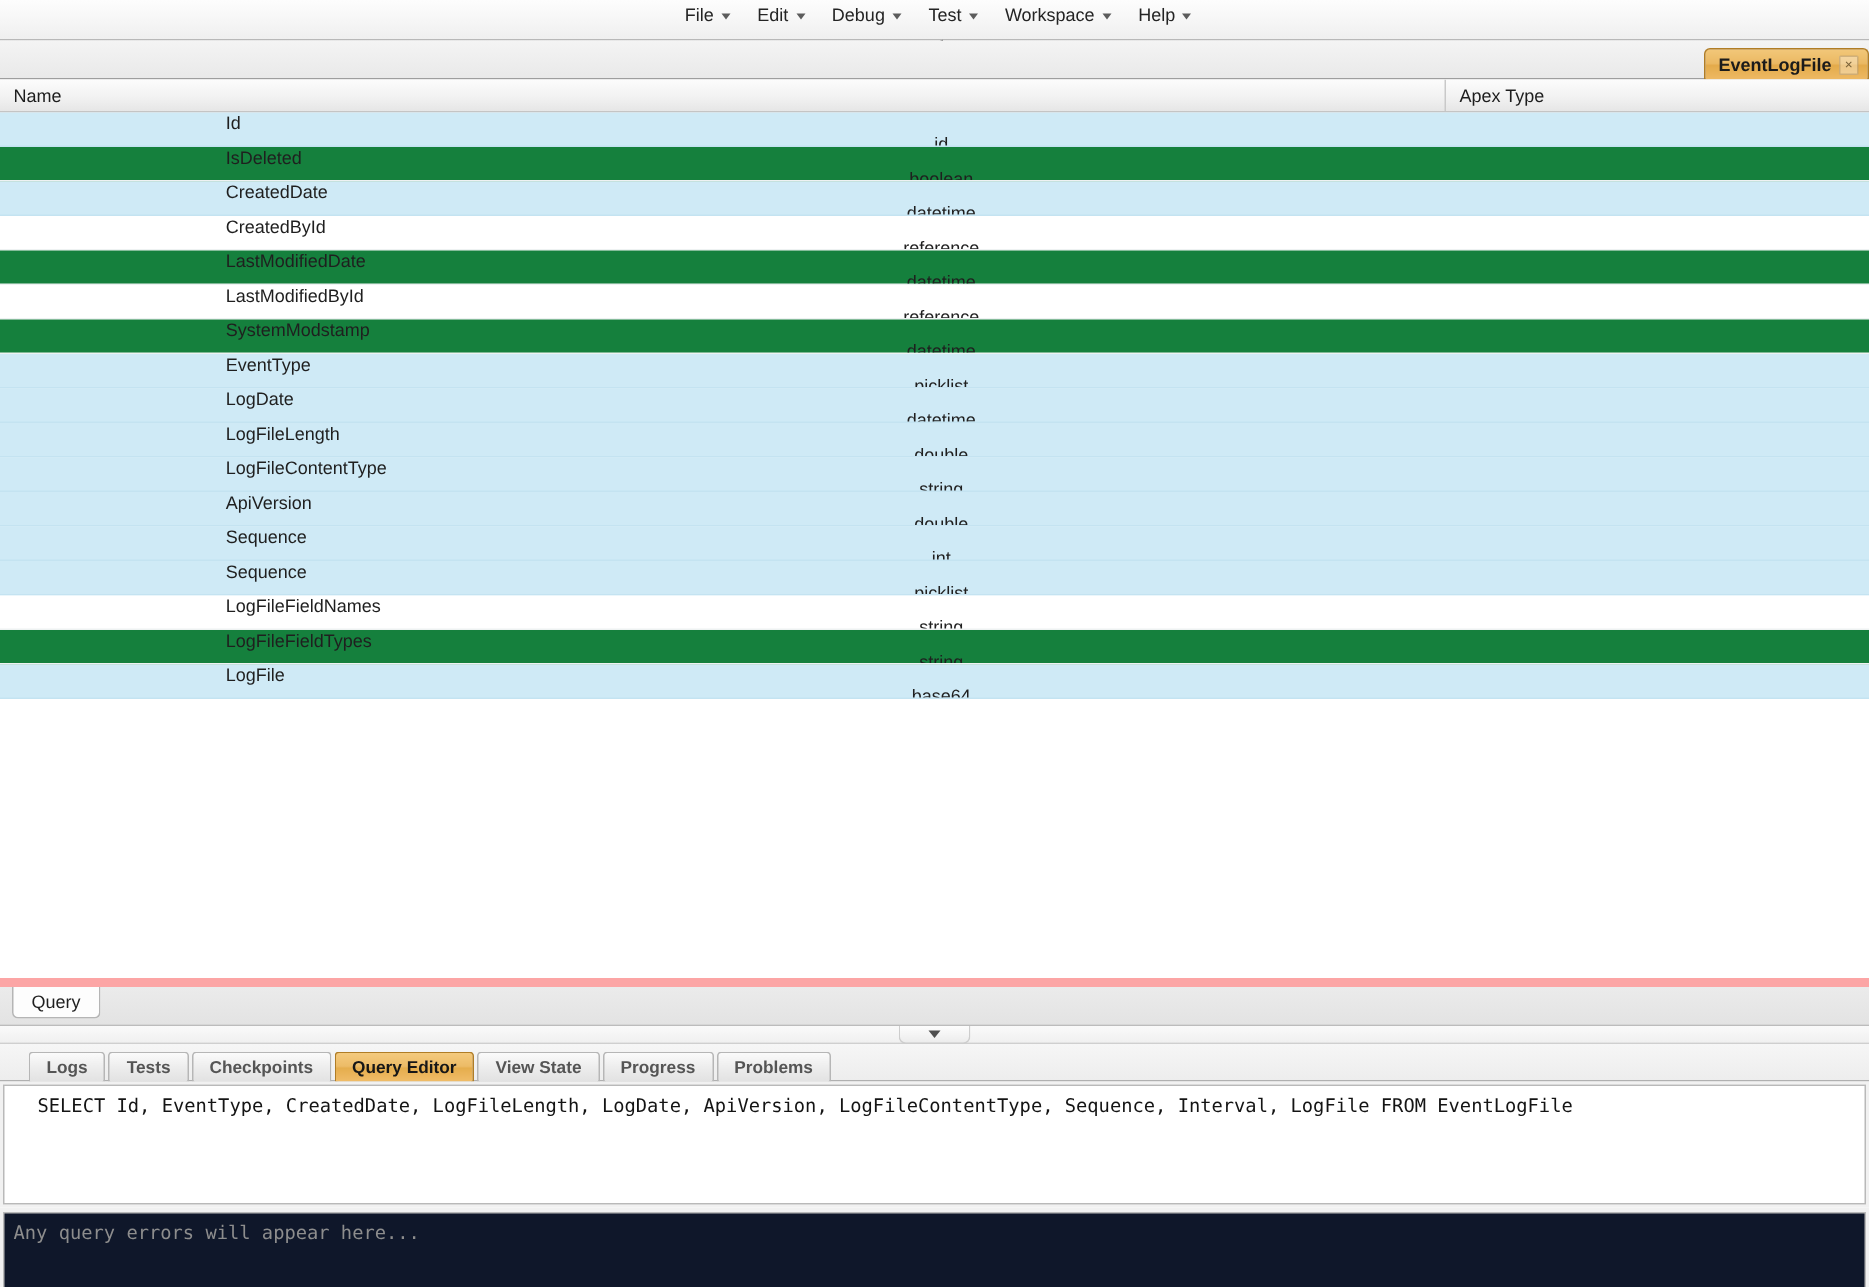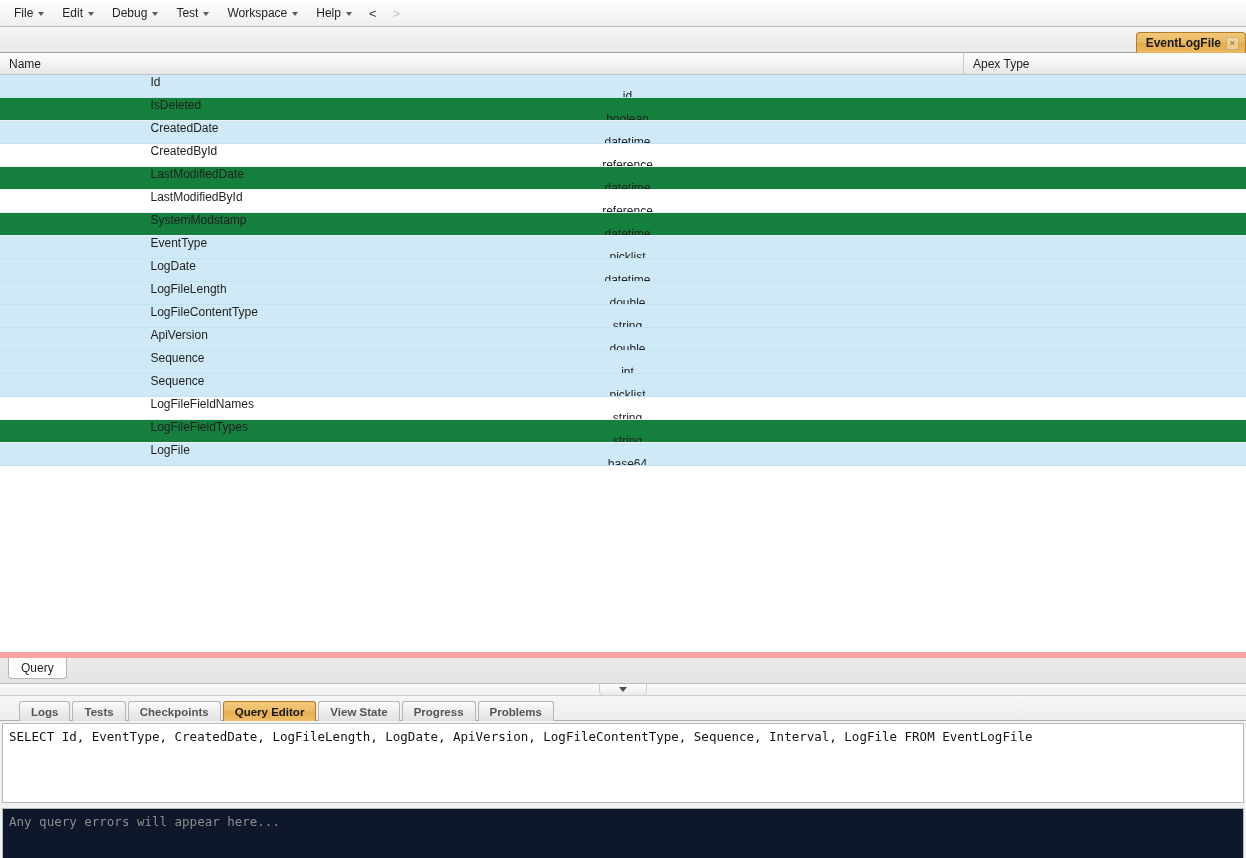--- a/index.html
+++ b/index.html
@@ -21,20 +21,21 @@
   
   .menubar {
     height: 27px;
     box-sizing: border-box;
     background: linear-gradient(to bottom, #fdfdfd 0%, #f7f7f7 45%, #efefef 100%);
     border-bottom: 1px solid #b8b8b8;
     display: flex;
     align-items: center;
     padding-left: 5px;
     user-select: none;
+    flex-direction: column;
   }
   .menu-item {
     display: flex;
     align-items: center;
     gap: 5px;
     padding: 3px 9px 3px 9px;
     font-size: 12px;
     color: #242424;
     cursor: default;
     border-radius: 2px;
@@ -252,21 +253,21 @@
     height: 84px;
   }
   .query-box {
     height: 80px;
     box-sizing: border-box;
     background: #ffffff;
     border: 1px solid #b9b9b9;
     font-family: "DejaVu Sans Mono", "Liberation Mono", monospace;
     font-size: 12.5px;
     color: #141414;
-    padding: 5px 6px;
+    padding: 5px 22px;
     line-height: 1.35;
     white-space: pre;
     overflow: hidden;
     outline: none;
   }
 
   
   .error-wrap {
     background: #f1f1f1;
     padding: 3px 2px 2px 2px;

